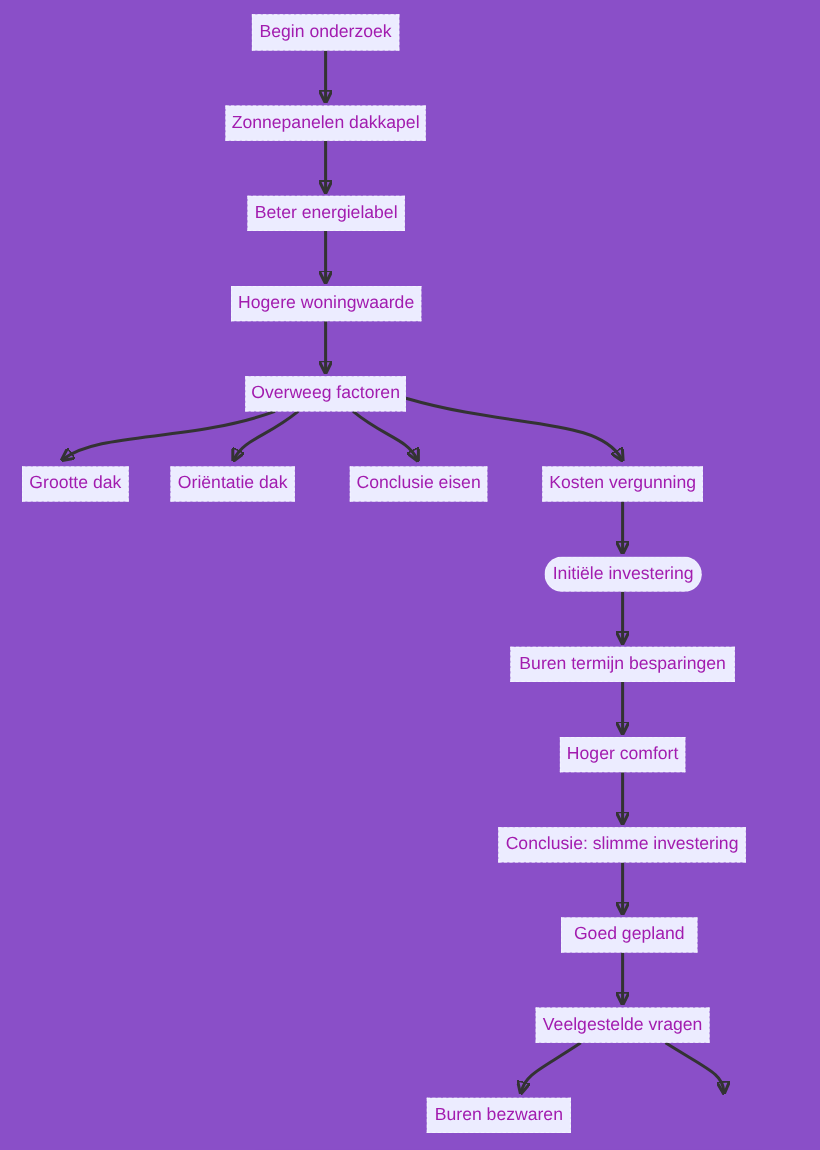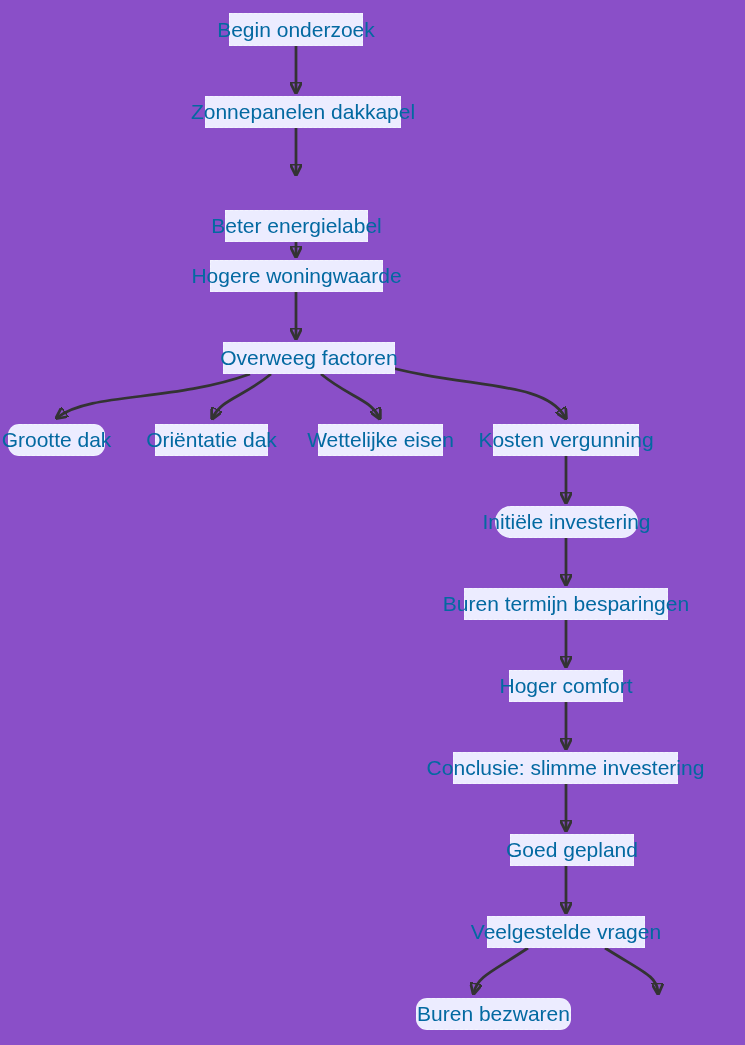--- a/index.html
+++ b/index.html
@@ -26,42 +26,42 @@
   }
   .node {
     position: absolute;
     height: 32px;
     background: #ececff;
     border: 1px dashed #f4f4ff;
     box-sizing: border-box;
     display: flex;
     align-items: center;
     justify-content: center;
-    color: #0369a1;
-    font-size: 21px;
+    color: #a21caf;
+    font-size: 16px;
     white-space: nowrap;
     text-align: center;
   }
   
   .n-begin        { left: 229px; top: 13px;  width: 134px; height: 33px; }
-  .n-zonnepanelen { left: 205px; top: 96px;  width: 196px; }
-  .n-beter        { left: 225px; top: 178px; width: 143px; margin-top: 32px; }
+  .n-zonnepanelen { left: 205px; top: 96px;  width: 182px; }
+  .n-beter        { left: 225px; top: 178px; width: 143px; }
   .n-hogere       { left: 210px; top: 260px; width: 173px; }
-  .n-overweeg     { left: 223px; top: 342px; width: 172px; }
-  .n-grootte      { left: 8px;   top: 424px; width: 97px; border-radius: 11px;  }
+  .n-overweeg     { left: 223px; top: 342px; width: 146px; }
+  .n-grootte      { left: 20px;   top: 424px; width: 97px;  }
   .n-orientatie   { left: 155px; top: 424px; width: 113px; }
   .n-wettelijke   { left: 318px; top: 424px; width: 125px; }
   .n-kosten       { left: 493px; top: 424px; width: 146px; }
   .n-initiele     { left: 495px; top: 506px; width: 143px; border-radius: 16px; }
   .n-lange        { left: 464px; top: 588px; width: 204px; }
   .n-comfort      { left: 509px; top: 670px; width: 114px; }
   .n-conclusie    { left: 453px; top: 752px; width: 225px; }
   .n-goed         { left: 510px; top: 834px; width: 124px; }
   .n-veelgestelde { left: 487px; top: 916px; width: 158px; }
-  .n-buren        { left: 416px; top: 998px; width: 155px; border-radius: 11px; }
+  .n-buren        { left: 388px; top: 998px; width: 131px; }
   .n-vergunning   { left: 589px; top: 998px; width: 140px; }
 </style>
 </head>
 <body>
 
 <div class="canvas">
 
   <svg class="edges" viewBox="0 0 745 1045" xmlns="http://www.w3.org/2000/svg">
     <defs>
       <marker id="arrow" markerUnits="userSpaceOnUse" markerWidth="12" markerHeight="12" refX="9" refY="6" orient="auto">
@@ -88,21 +88,21 @@
     </g>
   </svg>
 
   <div class="node n-begin">Begin onderzoek</div>
   <div class="node n-zonnepanelen">Zonnepanelen dakkapel</div>
   <div class="node n-beter">Beter energielabel</div>
   <div class="node n-hogere">Hogere woningwaarde</div>
   <div class="node n-overweeg">Overweeg factoren</div>
   <div class="node n-grootte">Grootte dak</div>
   <div class="node n-orientatie">Oriëntatie dak</div>
-  <div class="node n-wettelijke">Wettelijke eisen</div>
+  <div class="node n-wettelijke">Conclusie eisen</div>
   <div class="node n-kosten">Kosten vergunning</div>
   <div class="node n-initiele">Initiële investering</div>
   <div class="node n-lange">Buren termijn besparingen</div>
   <div class="node n-comfort">Hoger comfort</div>
   <div class="node n-conclusie">Conclusie: slimme investering</div>
   <div class="node n-goed">Goed gepland</div>
   <div class="node n-veelgestelde">Veelgestelde vragen</div>
   <div class="node n-buren">Buren bezwaren</div>
 
 </div>

